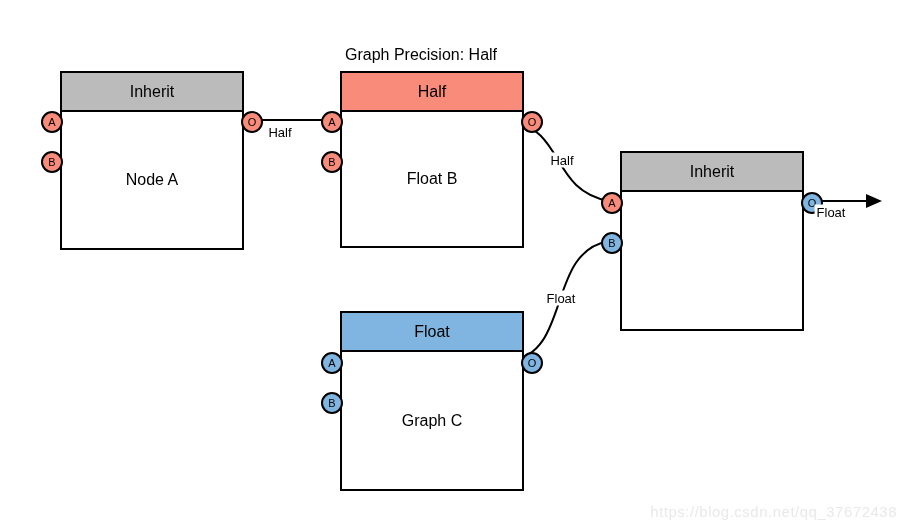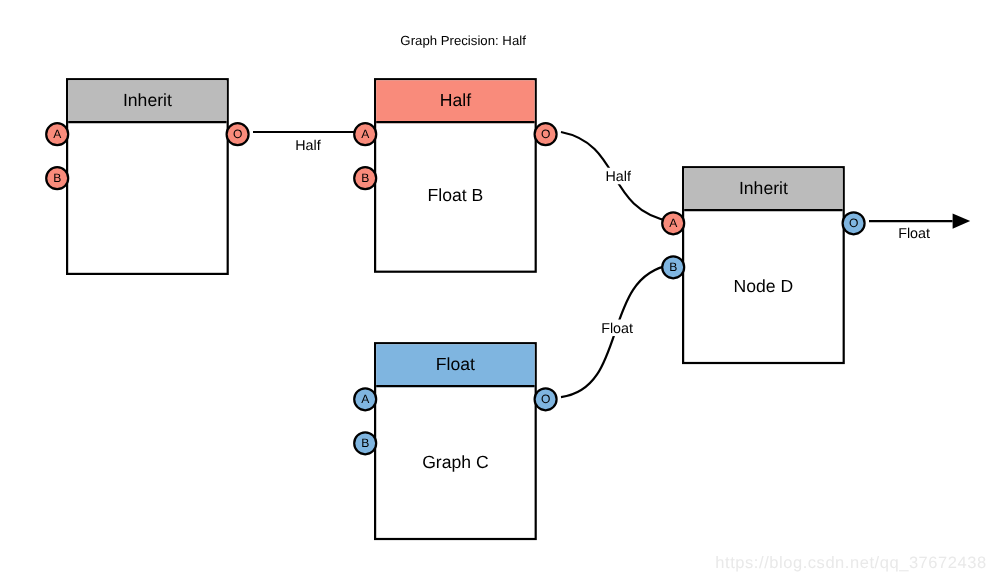--- a/index.html
+++ b/index.html
@@ -13,29 +13,29 @@
     color: #000;
   }
   .svg-layer {
     position: absolute;
     left: 0; top: 0;
     width: 906px; height: 531px;
     z-index: 0;
   }
   .title {
     position: absolute;
-    left: 421px; top: 30px;
+    left: 421px; top: 46px;
     transform: translateX(-50%);
-    font-size: 12px;
+    font-size: 16px;
     white-space: nowrap;
     z-index: 3;
   }
   .node {
     position: absolute;
-    width: 148px;
+    width: 184px;
     background: #ffffff;
     border: 2px solid #000;
     box-sizing: border-box;
     z-index: 1;
   }
   .node-header {
     height: 37px;
     border-bottom: 2px solid #000;
     display: flex;
     align-items: center;
@@ -98,20 +98,21 @@
     <path d="M510,120 C566,131 550,190 609,201" stroke="#000" stroke-width="2" fill="none"></path>
     <path d="M510,361 C572,353 546,252 609,241" stroke="#000" stroke-width="2" fill="none"></path>
     <path d="M790,201 L866,201" stroke="#000" stroke-width="2" fill="none"></path>
     <polygon points="866,194 882,201 866,208" fill="#000"></polygon>
   </svg>
 
   <div class="title">Graph Precision: Half</div>
 
   <div class="node" style="left:60px; top:71px; height:179px;">
     <div class="node-header hdr-gray">Inherit</div>
+    <div class="node-body">Node A</div>
     <div class="port port-in p-salmon" style="top:38px;">A</div>
     <div class="port port-in p-salmon" style="top:78px;">B</div>
     <div class="port port-out p-salmon" style="top:38px;">O</div>
   </div>
 
   <div class="node" style="left:340px; top:71px; height:177px;">
     <div class="node-header hdr-salmon">Half</div>
     <div class="node-body">Float B</div>
     <div class="port port-in p-salmon" style="top:38px;">A</div>
     <div class="port port-in p-salmon" style="top:78px;">B</div>
@@ -121,21 +122,20 @@
   <div class="node" style="left:340px; top:311px; height:180px;">
     <div class="node-header hdr-blue">Float</div>
     <div class="node-body">Graph C</div>
     <div class="port port-in p-blue" style="top:39px;">A</div>
     <div class="port port-in p-blue" style="top:79px;">B</div>
     <div class="port port-out p-blue" style="top:39px;">O</div>
   </div>
 
   <div class="node" style="left:620px; top:151px; height:180px;">
     <div class="node-header hdr-gray">Inherit</div>
-    <div class="node-body">Node D</div>
     <div class="port port-in p-salmon" style="top:39px;">A</div>
     <div class="port port-in p-blue" style="top:79px;">B</div>
     <div class="port port-out p-blue" style="top:39px;">O</div>
   </div>
 
   <div class="edge-label" style="left:280px; top:132px;">Half</div>
   <div class="edge-label" style="left:562px; top:160px;">Half</div>
   <div class="edge-label" style="left:561px; top:298px;">Float</div>
   <div class="edge-label" style="left:831px; top:212px;">Float</div>
 

